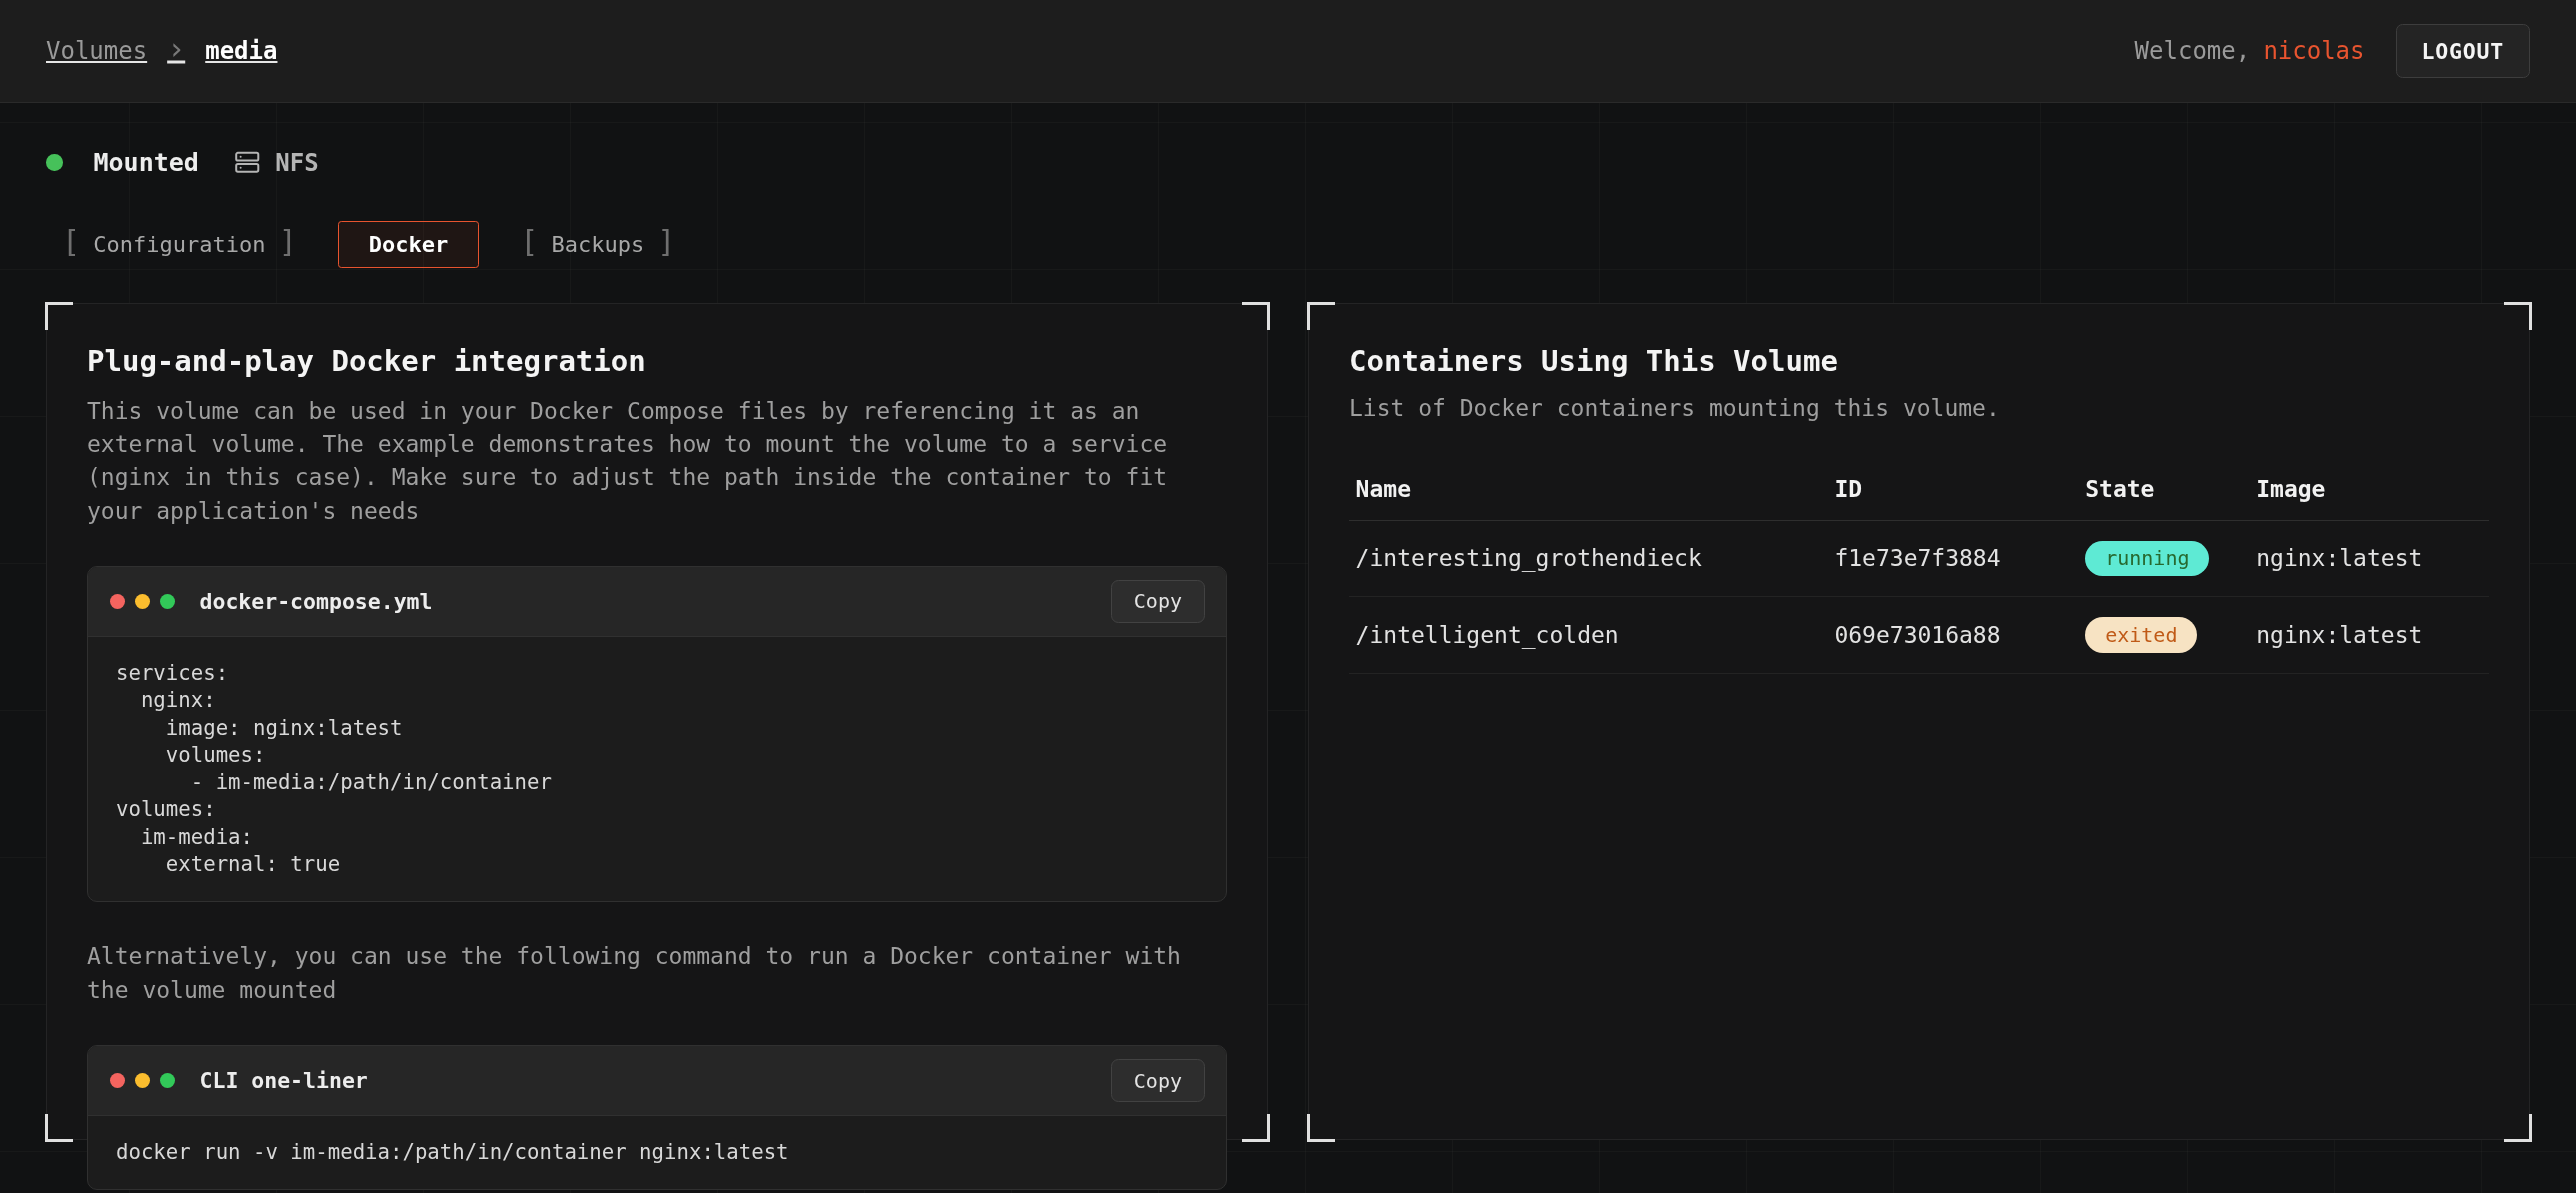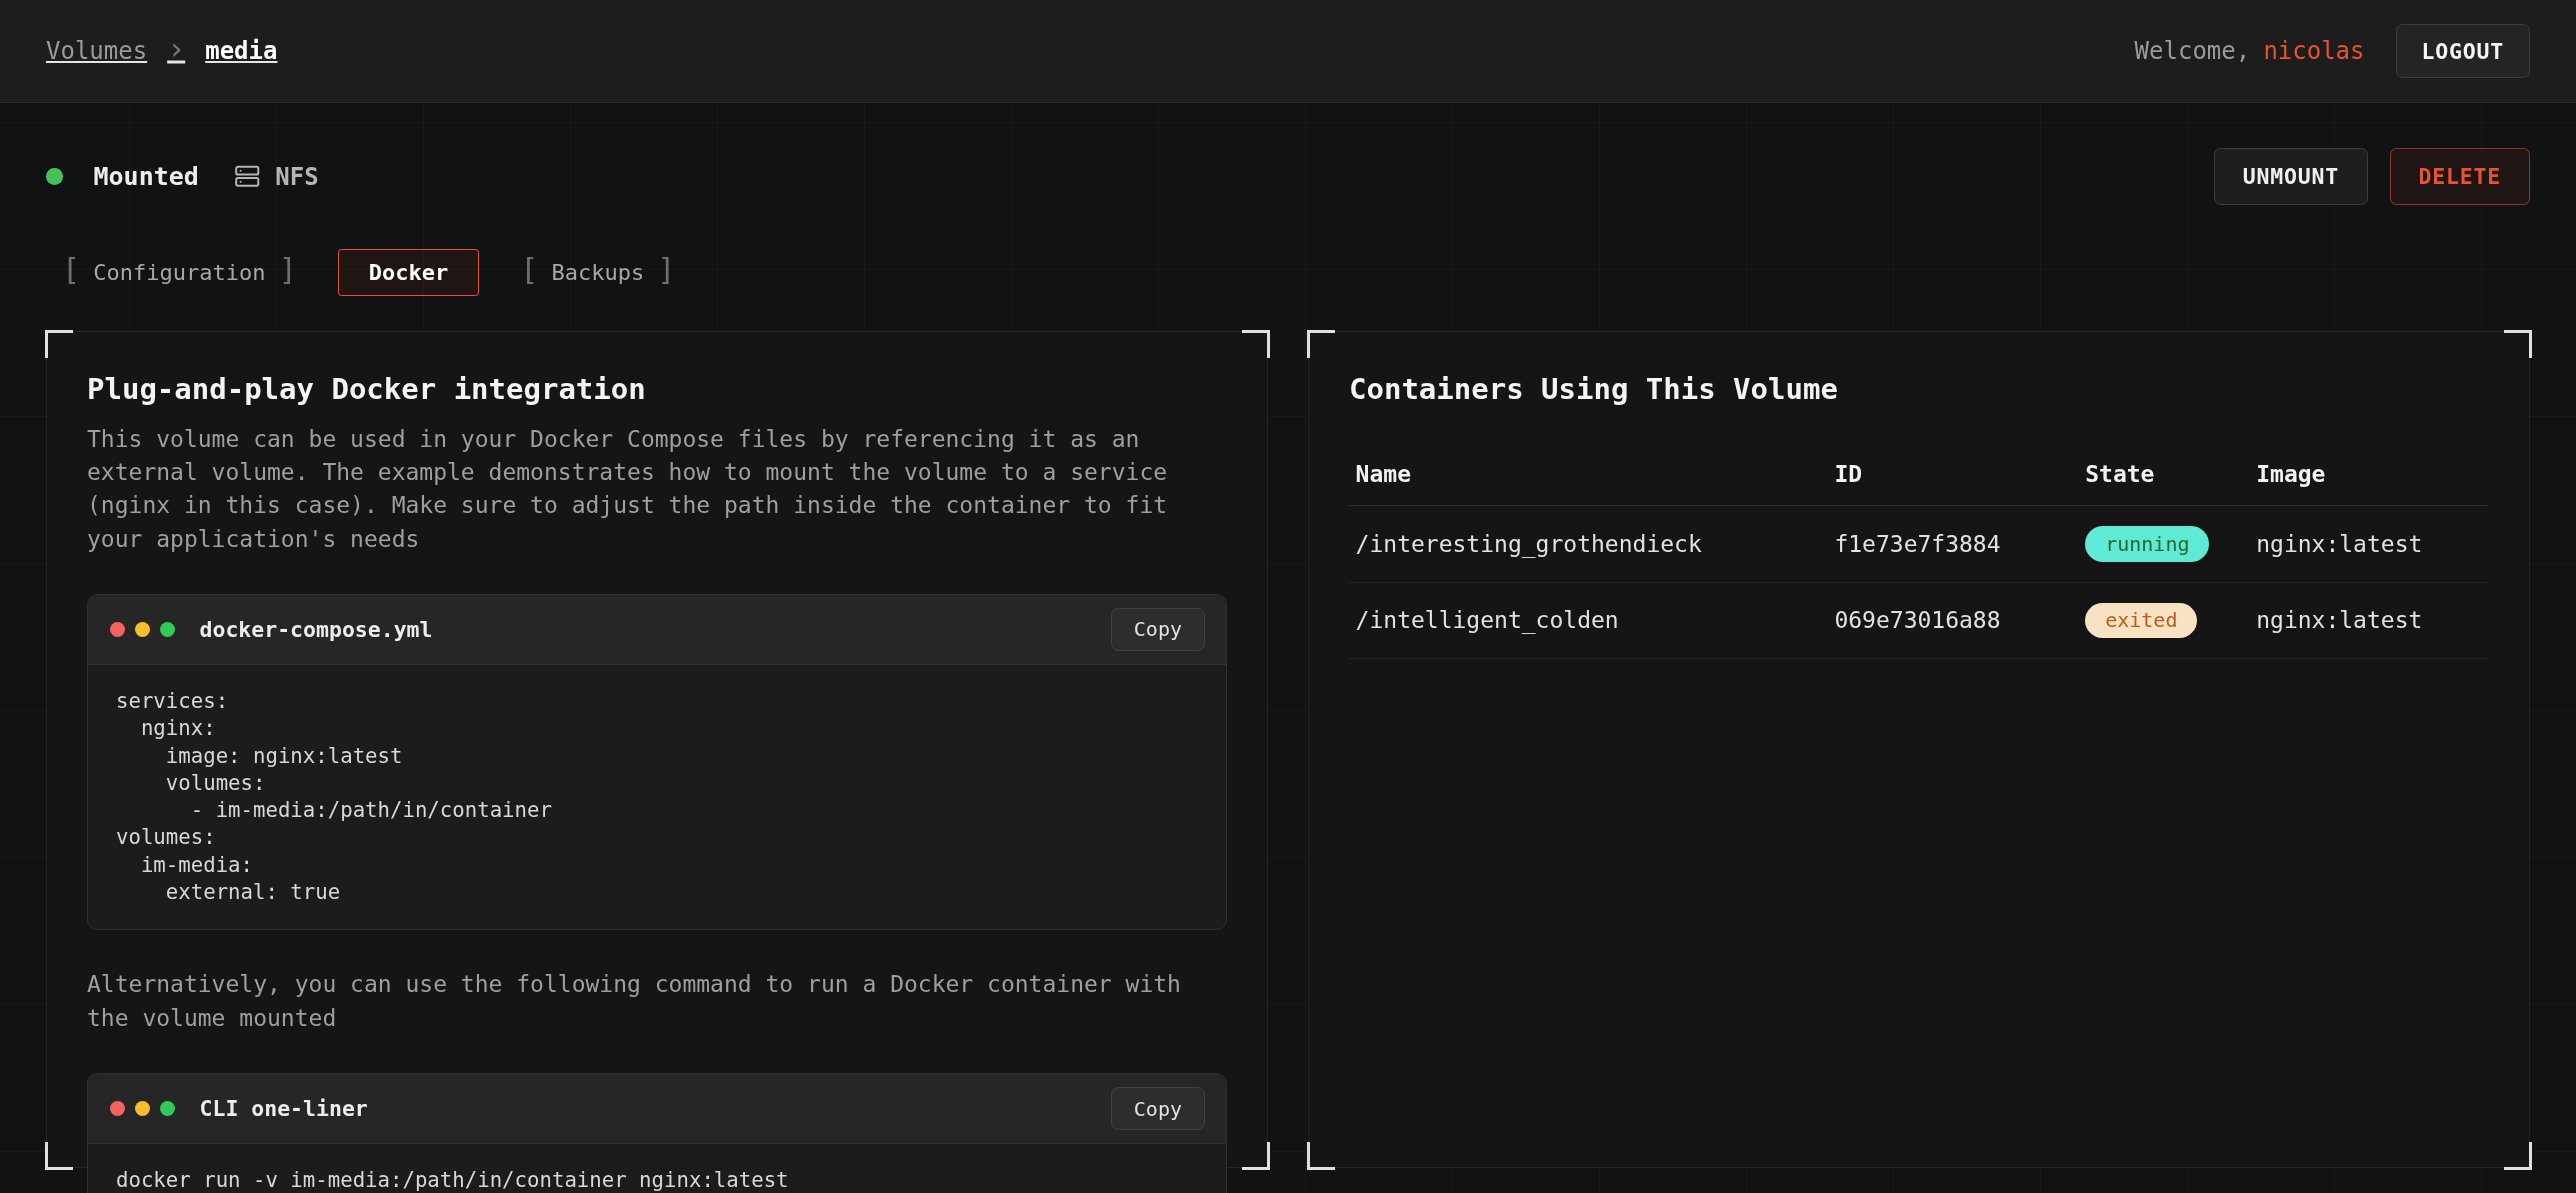--- a/index.html
+++ b/index.html
@@ -119,24 +119,20 @@
         </div>
         <div class="status-item">
           <svg width="26.5" height="26.5" viewBox="0 0 24 24" fill="none" stroke="#b5b5b5" stroke-width="1.8" stroke-linecap="round" stroke-linejoin="round">
             <rect x="2" y="3.5" width="20" height="7" rx="1.5"></rect>
             <rect x="2" y="13.5" width="20" height="7" rx="1.5"></rect>
             <line x1="6" y1="7" x2="6.01" y2="7"></line>
             <line x1="6" y1="17" x2="6.01" y2="17"></line>
           </svg>
           <span class="driver-label">NFS</span>
         </div>
-      </div>
-      <div class="status-actions">
-        <button class="action-btn unmount-btn">UNMOUNT</button>
-        <button class="action-btn delete-btn">DELETE</button>
       </div>
     </div>
 
     <div class="tabs">
       <button class="tab">
         <span class="bracket">[</span>
         <span class="tab-label">Configuration</span>
         <span class="bracket">]</span>
       </button>
       <button class="tab active">
@@ -198,20 +194,21 @@
         </div>
       </section>
 
       <section class="panel">
         <i class="corner tl"></i>
         <i class="corner tr"></i>
         <i class="corner bl"></i>
         <i class="corner br"></i>
 
         <h2 class="panel-title">Containers Using This Volume</h2>
+        <p class="panel-sub">List of Docker containers mounting this volume.</p>
 
         <table class="table">
           <colgroup>
             <col style="width:42%">
               <col style="width:22%">
               <col style="width:15%">
               <col style="width:21%">
           </colgroup>
           <thead>
             <tr>

